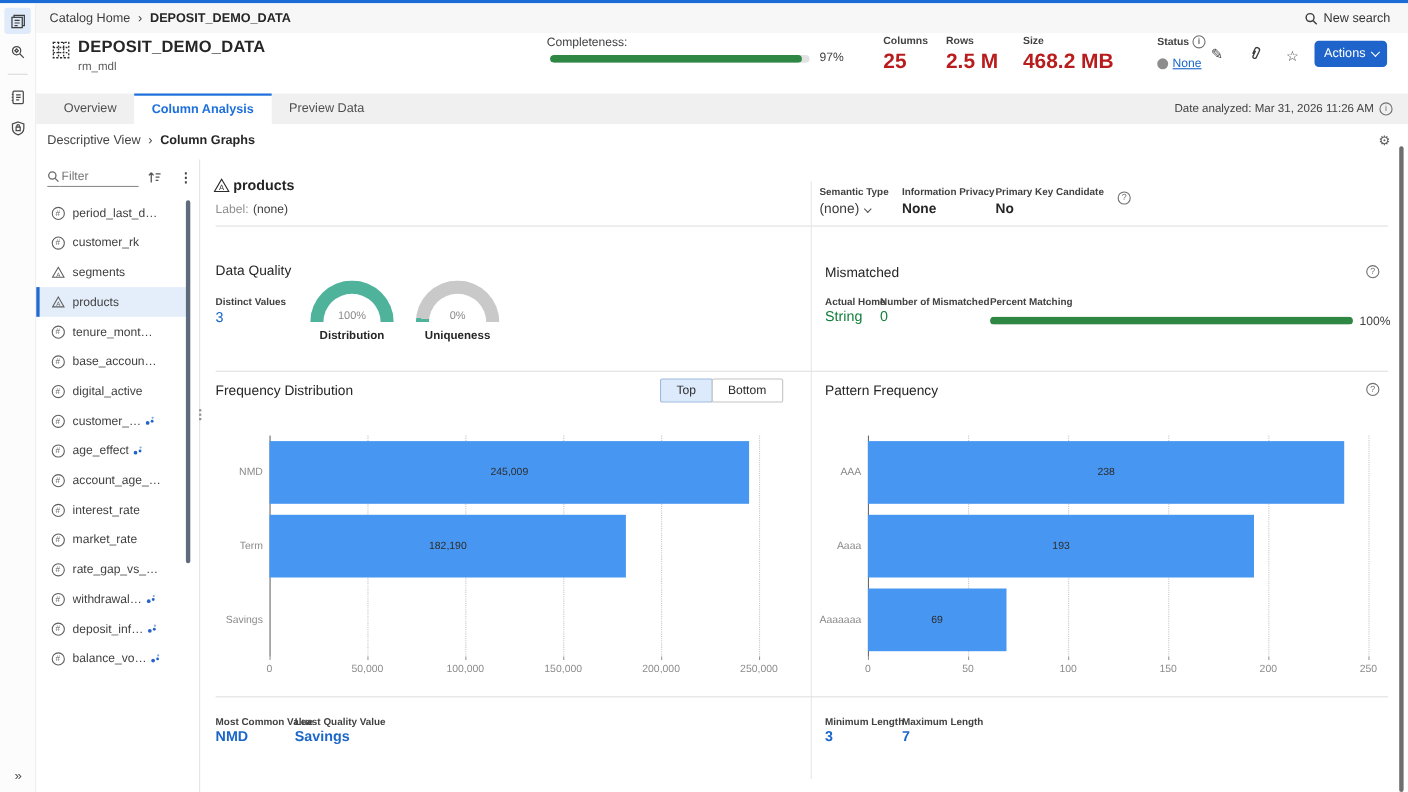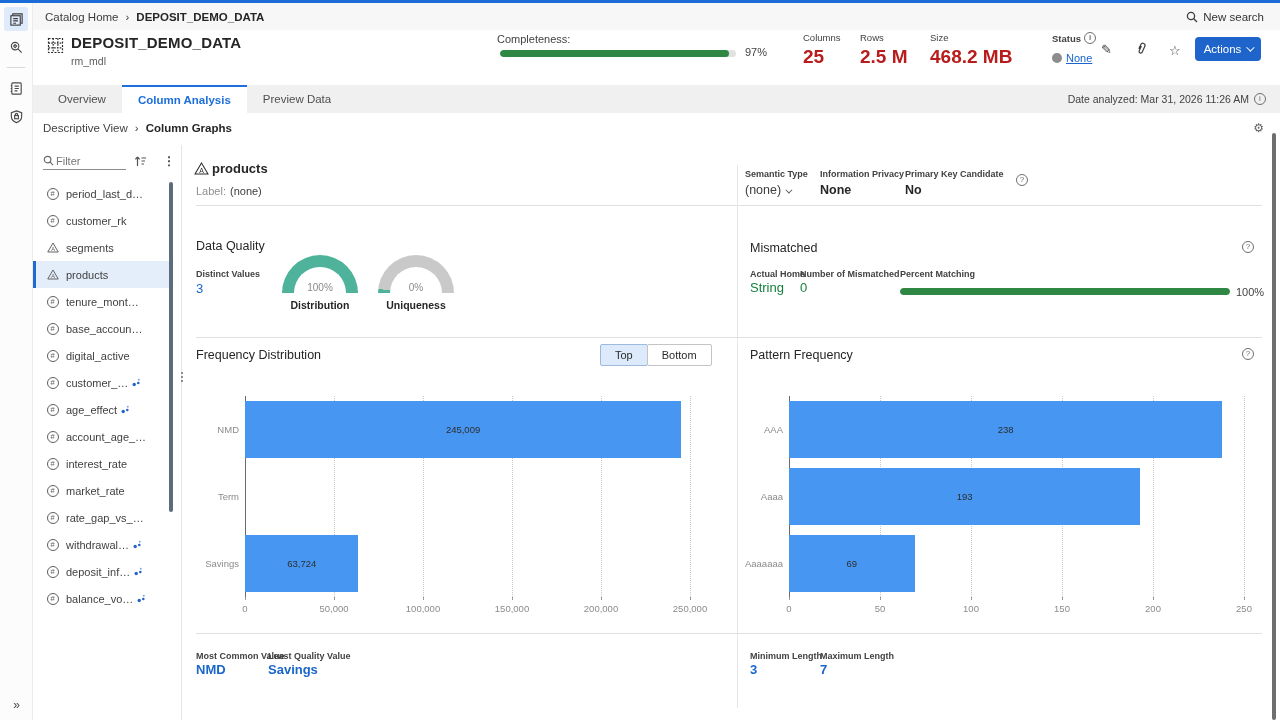--- a/index.html
+++ b/index.html
@@ -26,21 +26,21 @@
   #titlerow { position:absolute; left:33px; top:30px; right:0; height:55px; background:#fff; }
   #ds-icon { position:absolute; left:14px; top:7px; }
   #ds-title { position:absolute; left:38px; top:4px; font-size:15px; font-weight:bold; color:#262626; letter-spacing:.2px; }
   #ds-sub { position:absolute; left:38px; top:25px; font-size:10.5px; color:#5c5c5c; }
   #comp-label { position:absolute; left:464px; top:3px; font-size:11px; color:#424242; }
   .track { background:#e2e2e2; border-radius:4px; height:7px; overflow:hidden; }
   .fill { background:#2f8744; border-radius:4px; height:7px; }
   #comp-bar { position:absolute; left:467px; top:20px; width:236px; }
   #comp-pct { position:absolute; left:712px; top:16px; font-size:11px; color:#424242; }
   .stat { position:absolute; top:2px; }
-  .stat .s-lab { font-size:9.5px; font-weight:normal; color:#424242; }
+  .stat .s-lab { font-size:9.5px; font-weight:bold; color:#424242; }
   .stat .s-val { font-size:19px; font-weight:bold; color:#b91c1c; margin-top:3px; white-space:nowrap; }
   #stat-0 { left:770px; } #stat-1 { left:827px; } #stat-2 { left:897px; }
   #status-blk { position:absolute; left:1019px; top:2px; }
   #status-blk .s-lab { font-size:9.5px; font-weight:bold; color:#424242; display:flex; align-items:center; gap:3px; }
   #status-val { margin-top:8px; display:flex; align-items:center; gap:4px; }
   .gray-dot { width:10px; height:10px; border-radius:50%; background:#8d8d8d; display:inline-block; }
   #status-val a { font-size:11px; color:#1a66c9; text-decoration:underline; }
   .tool-ic { position:absolute; top:12px; font-size:13px; color:#3d3d3d; cursor:pointer; }
   #ic-edit { left:1068px; } #ic-link { left:1102px; } #ic-fav { left:1136px; top:13px; }
   #actions-btn { position:absolute; left:1162px; top:7px; width:66px; height:24px; background:#1f64ca; color:#fff; border:none; border-radius:4px; font-size:11.5px; font-family:"Liberation Sans",sans-serif; display:flex; align-items:center; justify-content:center; gap:5px; cursor:pointer; }
@@ -541,24 +541,24 @@
         <div class="xlab" style="left: 80%;">200,000</div>
         <div class="gridline" style="left: 100%;"></div>
         <div class="xtickm" style="left: 100%;"></div>
         <div class="xlab" style="left: 100%;">250,000</div>
         <div class="yaxis"></div>
         <div class="ylab" style="top: 0px;">NMD</div>
         <div class="bar" style="top: 5px; width: 98.0036%; background: rgb(71, 151, 242);">
           <span class="bval">245,009</span>
         </div>
         <div class="ylab" style="top: 67px;">Term</div>
+        <div class="bar" style="top: 72px; width: 72.876%; background: rgb(71, 151, 242);">
+          <span class="bval">182,190</span>
+        </div>
         <div class="ylab" style="top: 134px;">Savings</div>
-        <div class="bar" style="top: 139px; width: 25.4896%; background: rgb(71, 151, 242);">
-          <span class="bval">63,724</span>
-        </div>
       </div>
     </div>
   <div class="chart" id="chart-1">
       <div class="plot">
         <div class="xtickm" style="left: 0%;"></div>
         <div class="xlab" style="left: 0%;">0</div>
         <div class="gridline" style="left: 20%;"></div>
         <div class="xtickm" style="left: 20%;"></div>
         <div class="xlab" style="left: 20%;">50</div>
         <div class="gridline" style="left: 40%;"></div>

